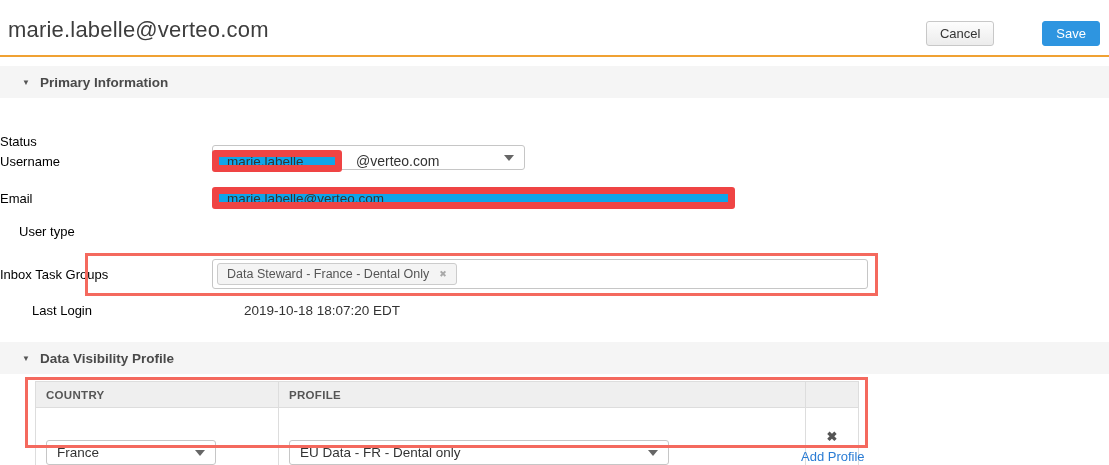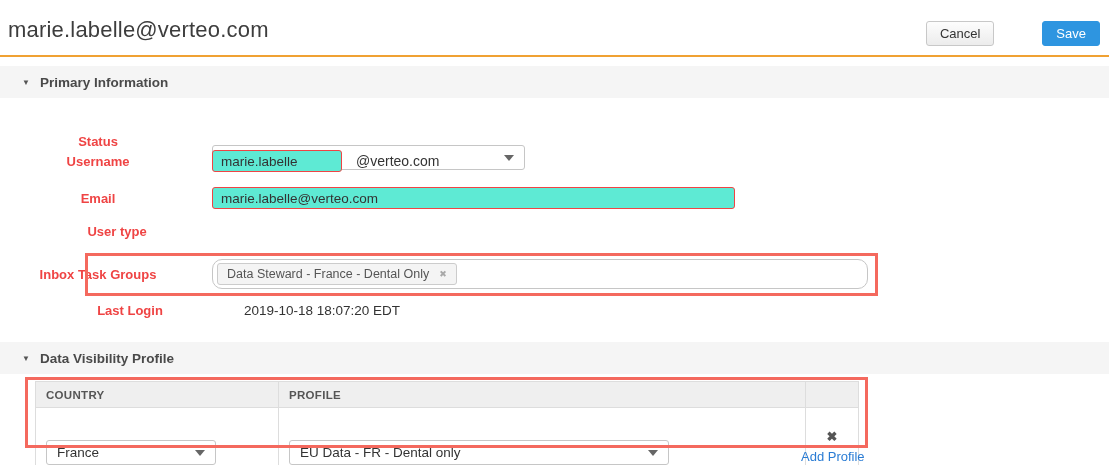--- a/index.html
+++ b/index.html
@@ -20,41 +20,41 @@
 
   
   .section-bar { position:absolute; left:0; right:0; height:32px; background:#f5f5f5; display:flex; align-items:center; }
   #bar-primary { top:66px; }
   #bar-visibility { top:342px; }
   .collapse-icon { margin-left:22px; font-size:8px; color:#555; cursor:pointer; }
   .section-title { margin-left:10px; font-size:13.5px; font-weight:bold; color:#4a4a4a; }
 
   
   .form-row { position:absolute; left:0; display:flex; align-items:center; }
-  .form-label { width:212px; padding-right:16px; box-sizing:border-box; text-align:center; font-weight:bold; font-size:13px; color:#ef4444; }
+  .form-label { width:212px; padding-right:16px; box-sizing:border-box; text-align:left; font-weight:normal; font-size:13px; color:#000000; }
   #row-status { top:113px; }
   #row-username { top:150px; }
   #row-email { top:187px; }
   #row-usertype { top:224px;padding-left:19px; }
   #row-inbox { top:259px; }
   #row-lastlogin { top:303px;margin-left:32px; }
 
   .select { position:relative; height:25px; box-sizing:border-box; border:1px solid #c6c6c6; border-radius:3px; background:#fff;
             display:flex; align-items:center; padding:0 26px 0 10px; font-size:13.5px; color:#333; cursor:pointer;margin-top:32px; }
   .w-select { width:313px; }
   .caret { position:absolute; right:10px; top:9px; width:0; height:0;
            border-left:5px solid transparent; border-right:5px solid transparent; border-top:6px solid #666; }
 
-  .text-input { height:22px; box-sizing:border-box; border:1px solid #ef4444; border-radius:3px; padding:0 8px;
-                font-size:13.5px; color:#333; font-family:inherit; background:#5eead4; }
+  .text-input { height:22px; box-sizing:border-box; border:7px solid #ef4444; border-radius:3px; padding:0 8px;
+                font-size:13.5px; color:#333; font-family:inherit; background:#0ea5e9; }
   .input-username { width:130px; }
   .input-email { width:523px; }
   .username-suffix { margin-left:14px; font-size:14px; color:#333; }
 
-  .tag-input { width:656px; height:30px; box-sizing:border-box; border:1px solid #c6c6c6; border-radius:10px; background:#fff;
+  .tag-input { width:656px; height:30px; box-sizing:border-box; border:1px solid #c6c6c6; border-radius:3px; background:#fff;
                display:flex; align-items:center; padding:0 4px; cursor:text; }
   .tag { height:22px; box-sizing:border-box; background:#f4f4f4; border:1px solid #ccc; border-radius:3px;
          display:flex; align-items:center; padding:0 9px; font-size:12.5px; color:#555; white-space:nowrap; }
   .tag-remove { margin-left:10px; color:#a8a8a8; font-size:9px; cursor:pointer; }
 
   .static-value { font-size:13.5px; color:#333; }
 
   
   .hl { position:absolute; border:3px solid var(--hl-red); box-sizing:border-box; pointer-events:none; }
   #hl-inbox { left:85px; top:253px; width:793px; height:43px; }

